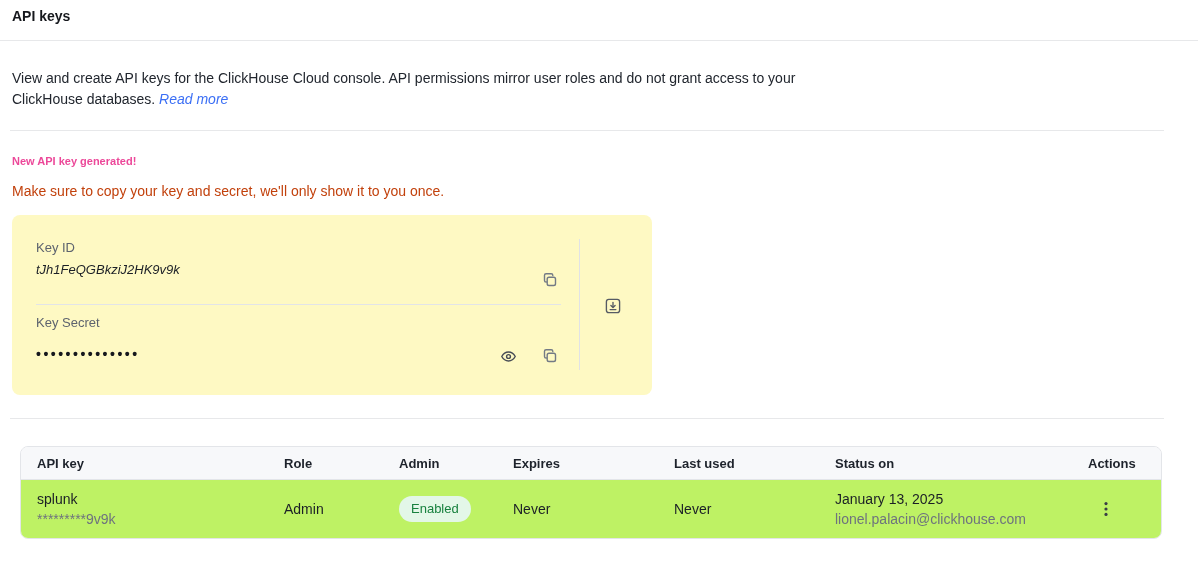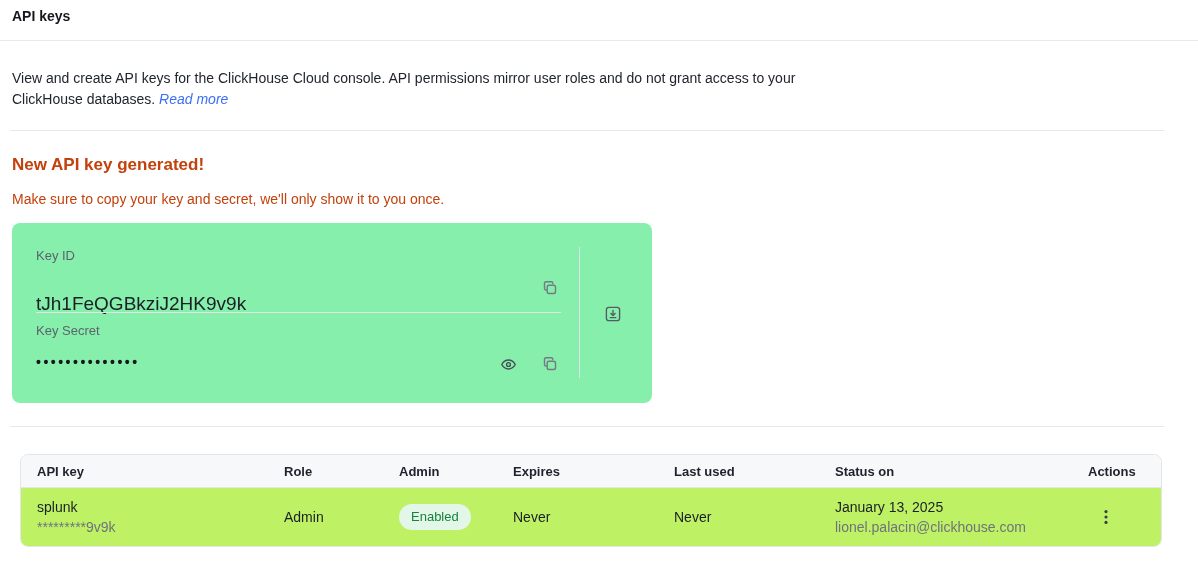--- a/index.html
+++ b/index.html
@@ -14,35 +14,35 @@
   .top-bar { height: 41px; padding: 8px 12px 4px; border-bottom: 1px solid #e7e8ea; }
   .page-title { font-size: 14px; font-weight: 700; color: #16181d; }
 
   
   .desc { margin: 27px 0 20px 12px; max-width: 818px; line-height: 21px; color: #21262e; }
   .desc a { color: #3b6ff5; text-decoration: none; cursor: pointer; font-style: italic; }
 
   hr.inset { border: 0; border-top: 1px solid #e7e8ea; margin: 0 34px 0 10px; }
 
   
-  .banner-title { font-size: 17px; font-weight: 700; color: #c2410c; margin: 24px 0 0 12px; }
+  .banner-title { font-size: 11px; font-weight: 700; color: #ec4899; margin: 24px 0 0 12px; }
   .banner-sub { margin: 14px 0 0 12px; line-height: 21px; color: #c2410c; }
 
   
   .key-panel {
     position: relative;
     margin: 13px 0 23px 12px;
     width: 640px; height: 180px;
-    background: #86efac;
+    background: #fef9c3;
     border-radius: 8px;
   }
   .kp-label { position: absolute; left: 24px; font-size: 13px; color: #5d636e; }
   .kp-label.id    { top: 25px; }
   .kp-label.secret{ top: 100px; }
-  .kp-value { position: absolute; left: 24px; top: 70px; font-size: 19px; color: #1b1f26; }
+  .kp-value { position: absolute; left: 24px; top: 47px; font-size: 13px; color: #1b1f26; font-style: italic; }
   .kp-dots  { position: absolute; left: 24px; top: 131px; font-size: 14px; font-weight: 700;
               letter-spacing: 2.5px; color: #16181d; }
   .kp-divider { position: absolute; left: 24px; top: 89px; width: 525px; height: 1px; background: #e2e4e8; }
   .kp-vdivider { position: absolute; left: 567px; top: 24px; width: 1px; height: 131px; background: #e0e2e6; }
   .icon-btn {
     position: absolute; width: 22px; height: 22px;
     display: flex; align-items: center; justify-content: center;
     background: transparent; border: 0; cursor: pointer; padding: 0;
   }
   .copy-id     { left: 527px; top: 54px; }

